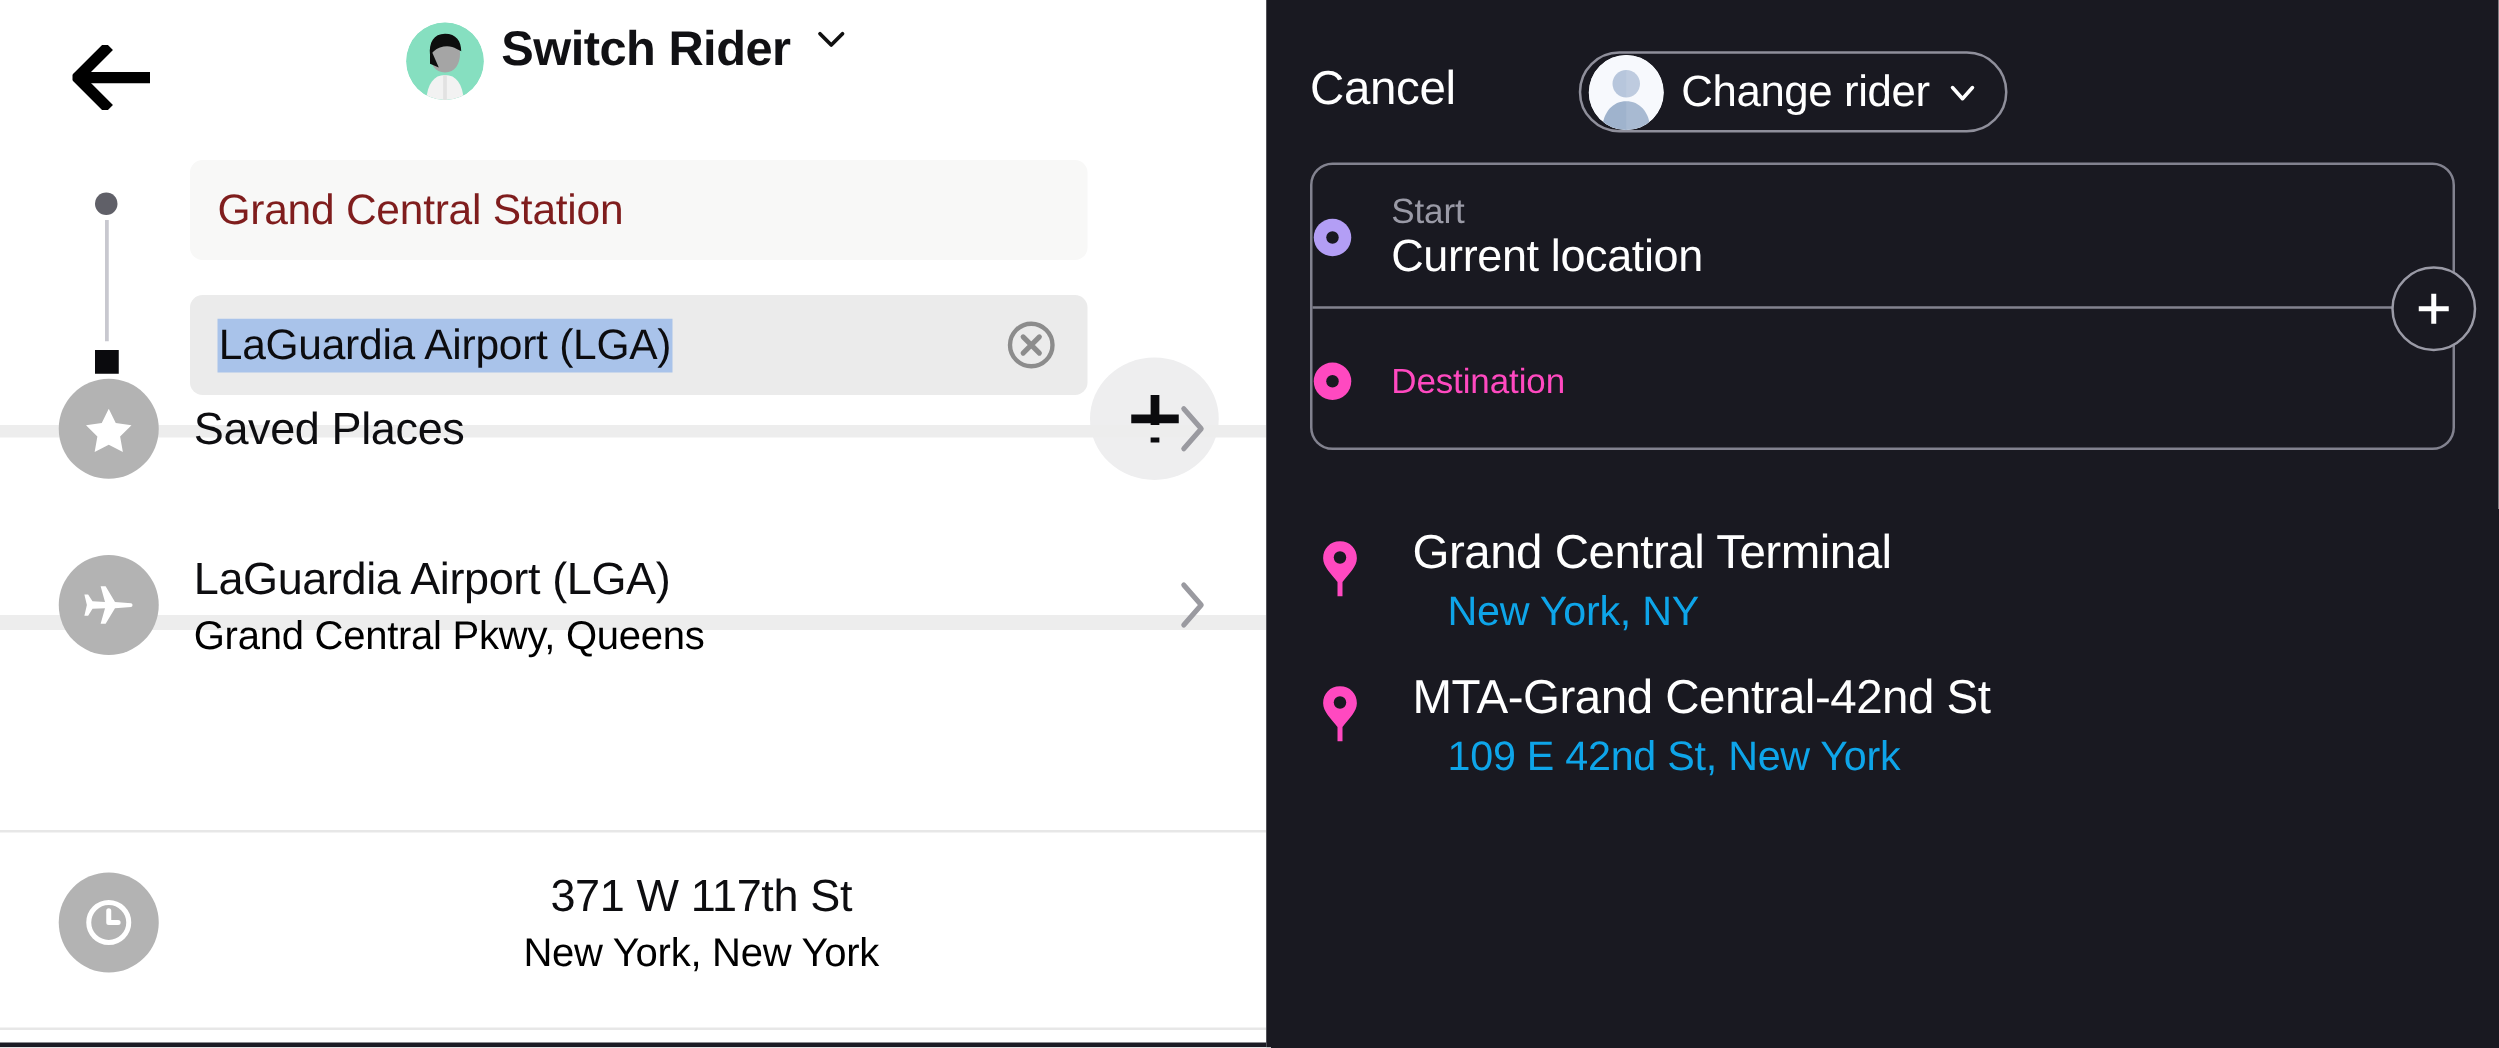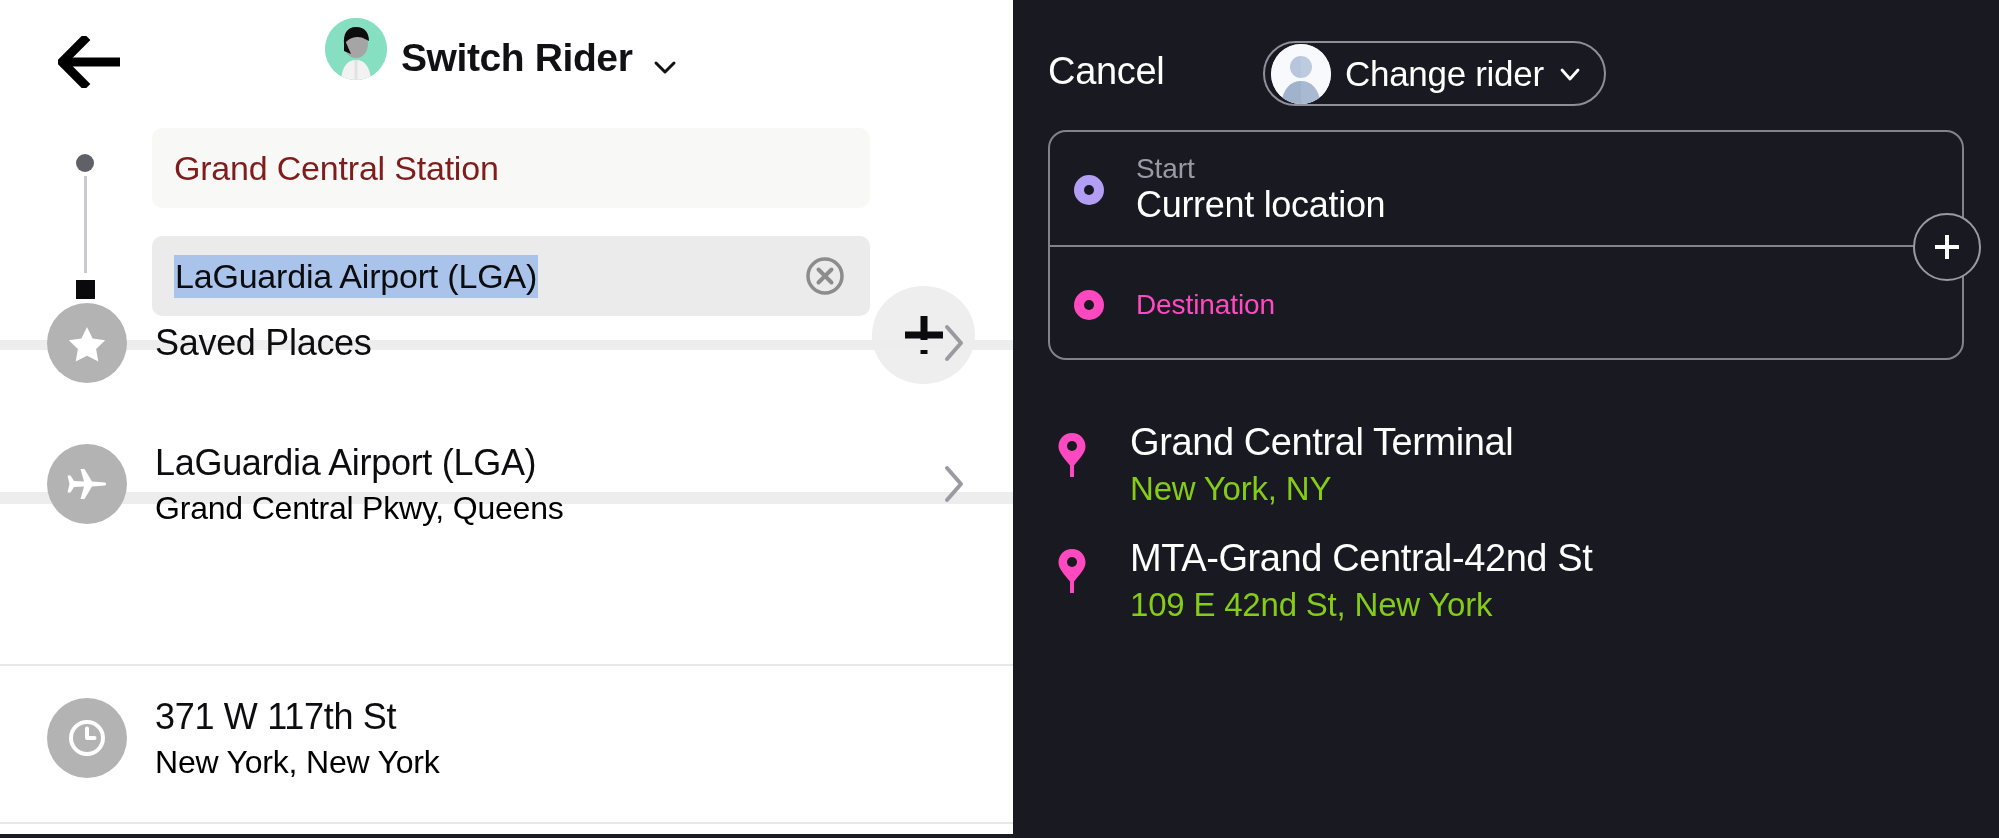--- a/index.html
+++ b/index.html
@@ -42,21 +42,21 @@
   .back-arrow {
     position: absolute;
     left: 58px; top: 36px;
     width: 62px; height: 52px;
     cursor: pointer;
   }
   .rider-switcher {
     position: absolute;
     left: 325px; top: 18px;
     display: flex;
-    align-items: flex-end;
+    align-items: flex-start;
     gap: 14px;
     cursor: pointer;
   }
   .rider-avatar {
     width: 62px; height: 62px;
     border-radius: 50%;
     overflow: hidden;
     background: #86dfc0;
     position: relative;
     flex: 0 0 62px;
@@ -271,21 +271,21 @@
     left: 0; top: 50%;
     width: 916px; height: 2px;
     background: #82828f;
   }
   .rc-half {
     position: absolute;
     left: 0;
     width: 916px; height: 115px;
     display: flex;
     align-items: center;
-    padding-left: 24px;
+    padding-left: 1px;
   }
   .rc-top { top: 0; }
   .rc-bottom { top: 115px; }
   .rc-ring {
     width: 30px; height: 30px;
     border-radius: 50%;
     flex: 0 0 30px;
     margin-right: 32px;
     display: flex;
     align-items: center;
@@ -352,24 +352,25 @@
   }
   .dr-title {
     font-size: 38px;
     color: #ffffff;
     font-weight: 400;
     letter-spacing: -0.4px;
     white-space: nowrap;
   }
   .dr-sub {
     font-size: 33px;
-    color: #84cc16;
+    color: #0ea5e9;
     letter-spacing: -0.2px;
     margin-top: 6px;
     white-space: nowrap;
+    margin-left: 28px;
   }
 </style>
 </head>
 <body>
 
 <div id="root">
 
   <div class="light-panel">
 
     <div class="lp-header">
@@ -462,21 +463,21 @@
       </span>
       <span class="chev-right">
         <svg viewBox="0 0 26 42" width="26" height="42" aria-hidden="true">
           <path d="M6 5 L20 21 L6 37" fill="none" stroke="#9a9aa0" stroke-width="4" stroke-linecap="round" stroke-linejoin="round"></path>
         </svg>
       </span>
     </div>
 
     <div class="hairline" style="top:664px;"></div>
 
-    <div class="list-row" style="top:676px;height:124px;">
+    <div class="list-row" style="top:676px;height:124px;text-align:center;">
       <span class="row-icon">
         <svg viewBox="0 0 44 44" width="44" height="44" aria-hidden="true">
           <circle cx="22" cy="22" r="16" fill="none" stroke="#ffffff" stroke-width="4"></circle>
           <path d="M22 12.5 L22 22 L29.5 22" fill="none" stroke="#ffffff" stroke-width="4" stroke-linecap="round" stroke-linejoin="round"></path>
         </svg>
       </span>
       <span class="row-text">
         <span class="row-title">371 W 117th St</span>
         <span class="row-sub" style="display:block;">New York, New York</span>
       </span>

